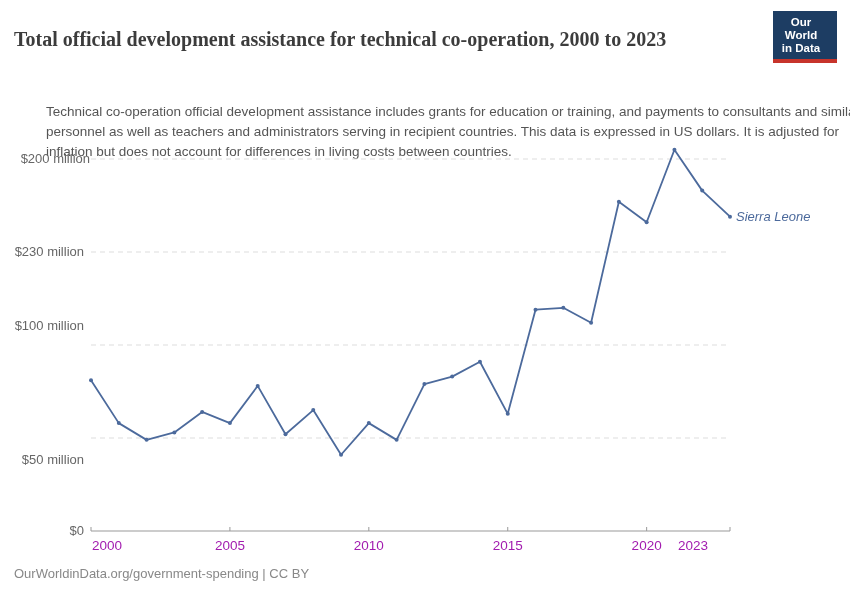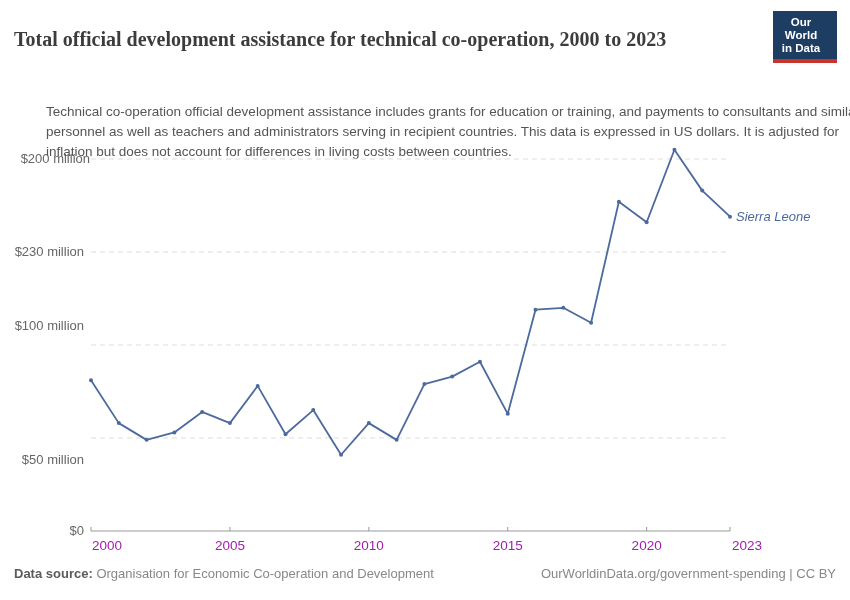--- a/index.html
+++ b/index.html
@@ -96,24 +96,20 @@
   <div class="ytick" style="top: 523px;">$0</div>
       <div class="ytick" style="top: 452px;">$50 million</div>
       <div class="ytick" style="top: 318px;">$100 million</div>
       <div class="ytick" style="top: 244px;">$230 million</div>
       <div class="ytick" style="top: 151px; margin-left: 6px;">$200 million</div>
       <div class="xtick" style="left: 92px;">2000</div>
       <div class="xtick" style="left: 229.913px; transform: translateX(-50%);">2005</div>
       <div class="xtick" style="left: 368.826px; transform: translateX(-50%);">2010</div>
       <div class="xtick" style="left: 507.739px; transform: translateX(-50%);">2015</div>
       <div class="xtick" style="left: 646.652px; transform: translateX(-50%);">2020</div>
-      <div class="xtick" style="left: 762px; transform: translateX(-100%);">2023</div>
+      <div class="xtick" style="left: 708px; transform: translateX(-100%);">2023</div>
     </div>
 
   <div class="footer">
-    <div>
-      <span class="ds-label">Data source:</span>
-      <span>Organisation for Economic Co-operation and Development</span>
-    </div>
     <div class="attribution">OurWorldinData.org/government-spending | CC BY</div>
   </div>
 
 </div>
 
 </body></html>

